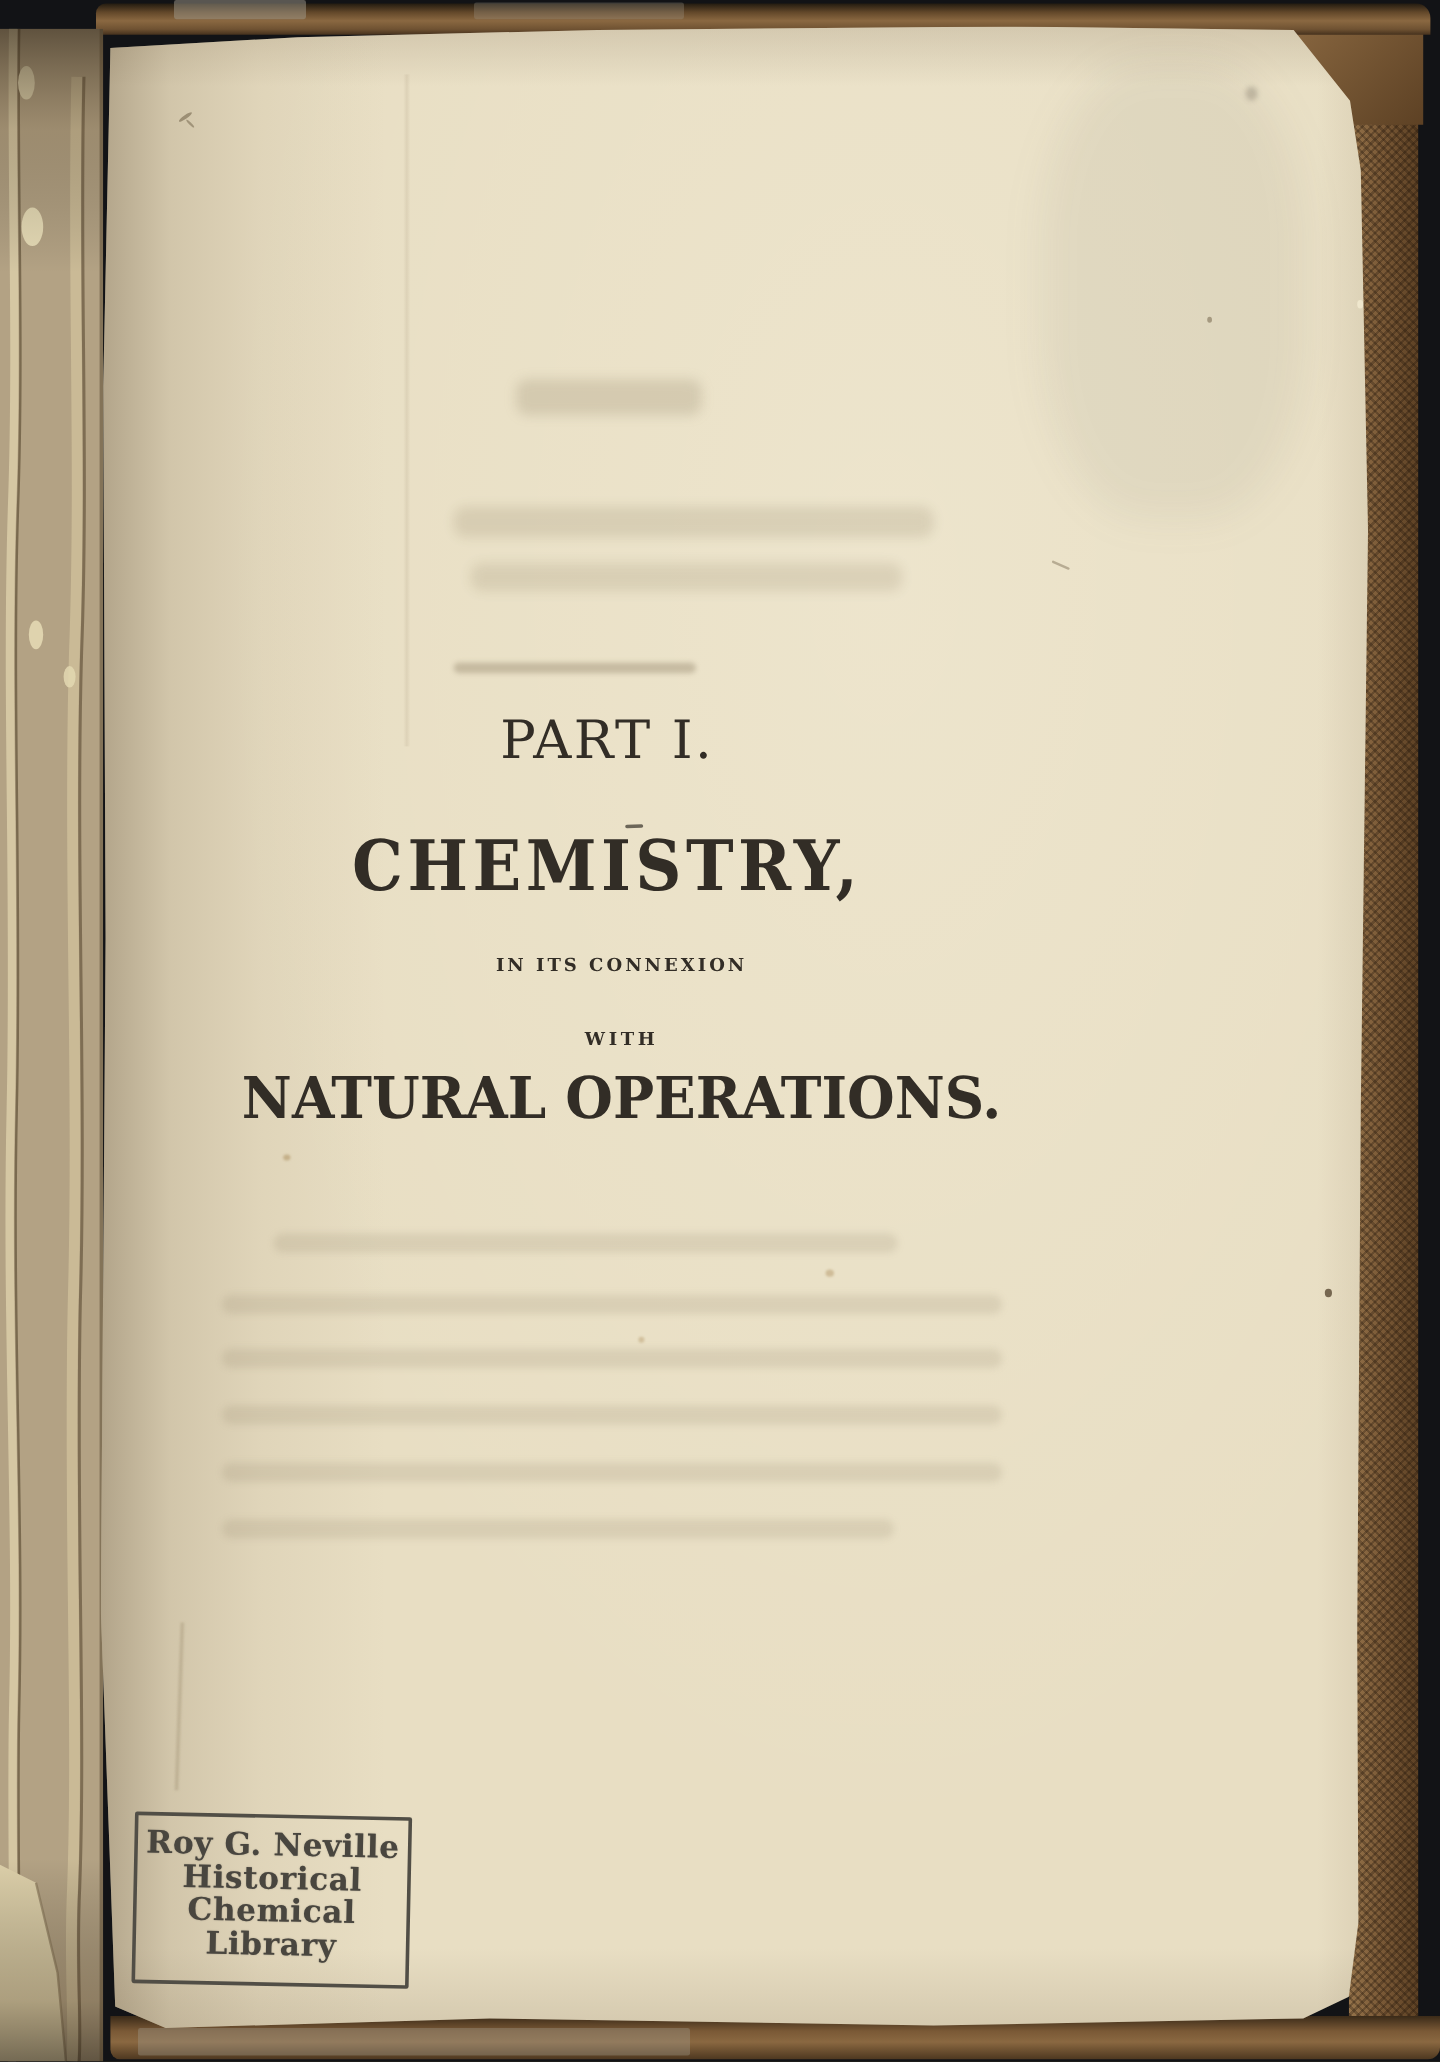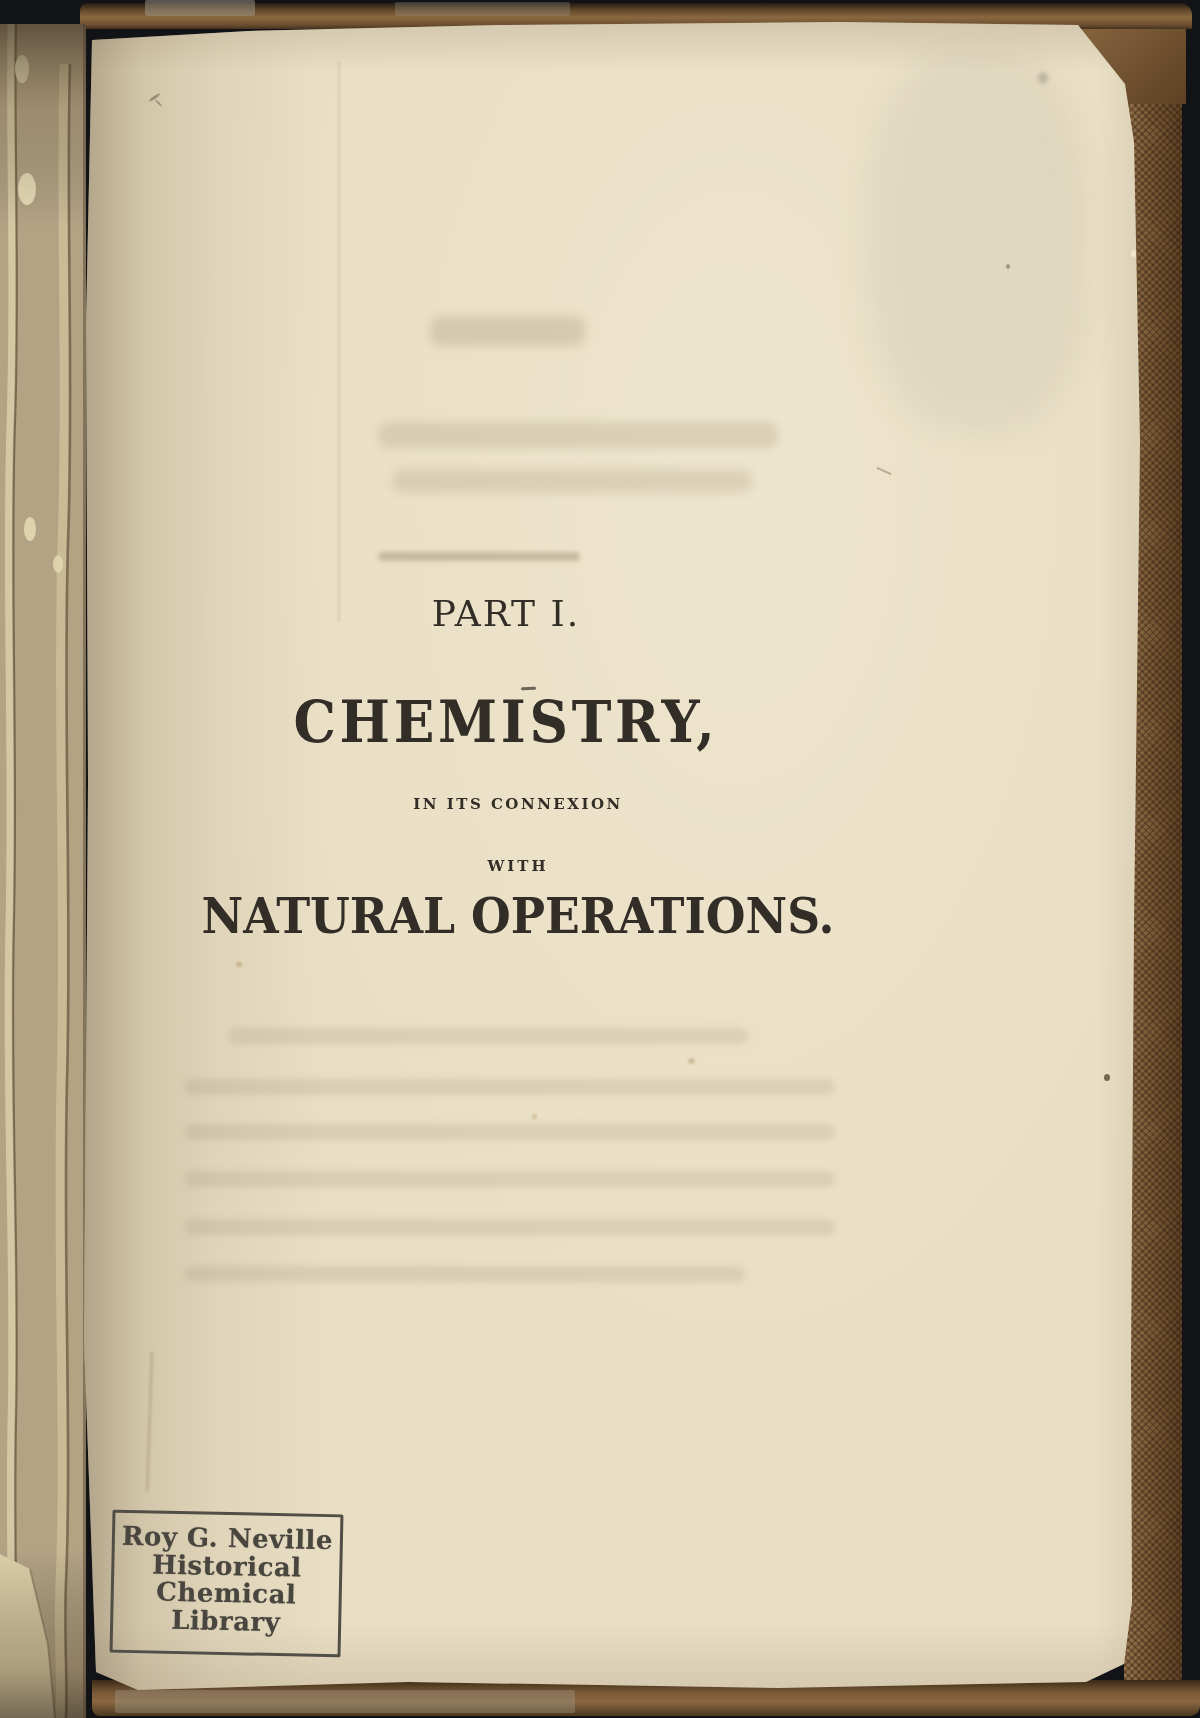--- a/index.html
+++ b/index.html
@@ -53,21 +53,21 @@
     clip-path:polygon(14px 18px,170px 9px,420px 3px,760px 0px,1000px 3px,
       1047px 62px,1056px 120px,1062px 420px,1056px 900px,1053px 1340px,1054px 1580px,
       1046px 1642px,1008px 1660px,700px 1666px,330px 1660px,60px 1668px,18px 1650px,
       6px 1320px,10px 760px,8px 300px);
   }
   .shade{ pointer-events:none; }
 
   
   #title-block{ left:60px; top:0; width:760px; height:1000px; color:var(--ink); }
   .tline{ position:absolute; width:100%; text-align:center; line-height:1; white-space:nowrap; }
-  #part-heading{ top:574px; font-size:36px; letter-spacing:2px; transform:translateX(-12px); }
+  #part-heading{ top:574px; font-size:44px; letter-spacing:2px; transform:translateX(-12px); }
   #book-title{ top:671px; font-size:58px; font-weight:bold; letter-spacing:4px;
                transform:translateX(-12px) scaleX(0.92); }
   #subtitle-connexion{ top:775px; font-size:15px; font-weight:bold; letter-spacing:2.5px; }
   #subtitle-with{ top:837px; font-size:15px; font-weight:bold; letter-spacing:3px; }
   #subtitle-operations{ top:870px; font-size:48px; font-weight:bold; letter-spacing:0;
                transform:scaleX(0.95); }
   #separator-dash{ left:443px; top:665px; width:15px; height:3px;
     background:#423c33; opacity:.75; transform:rotate(-2deg); border-radius:2px;}
 
   

